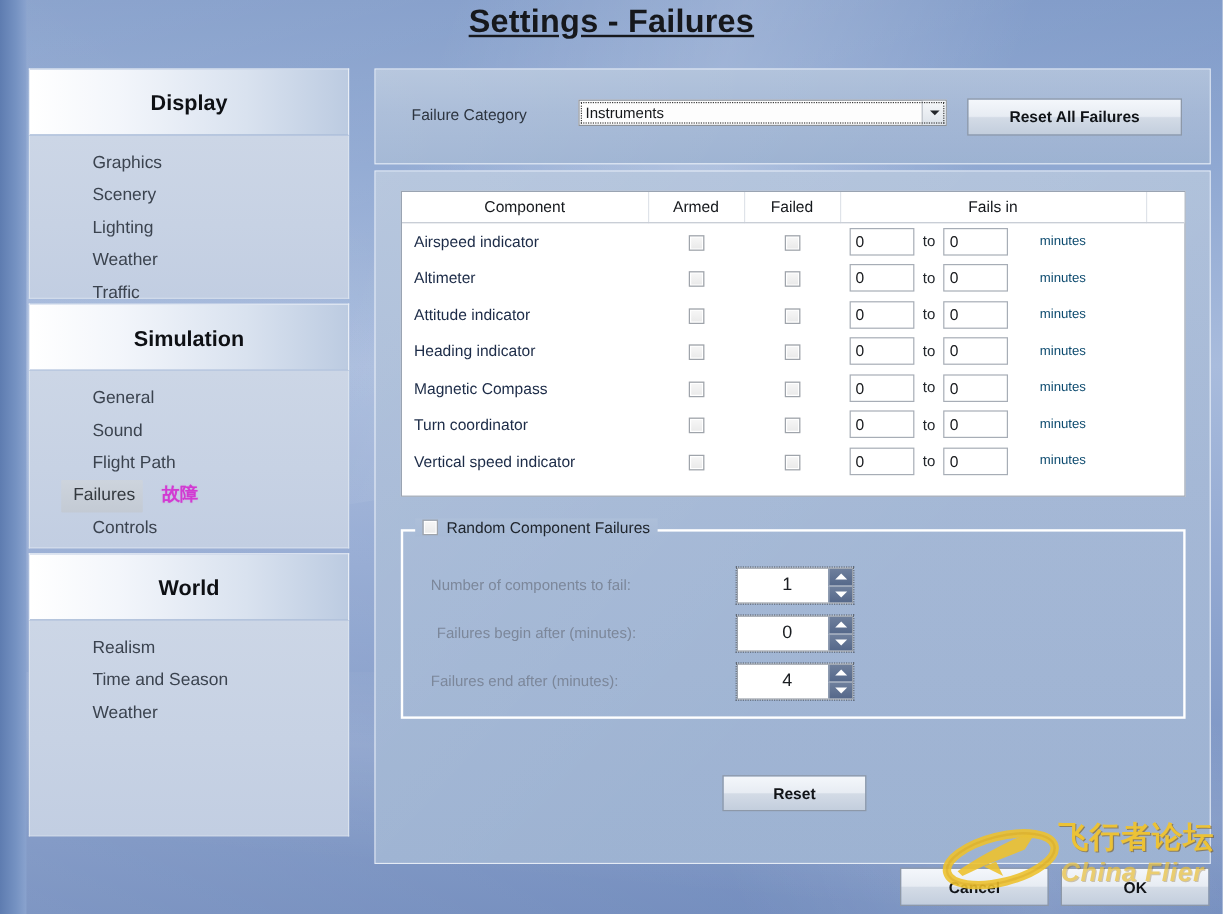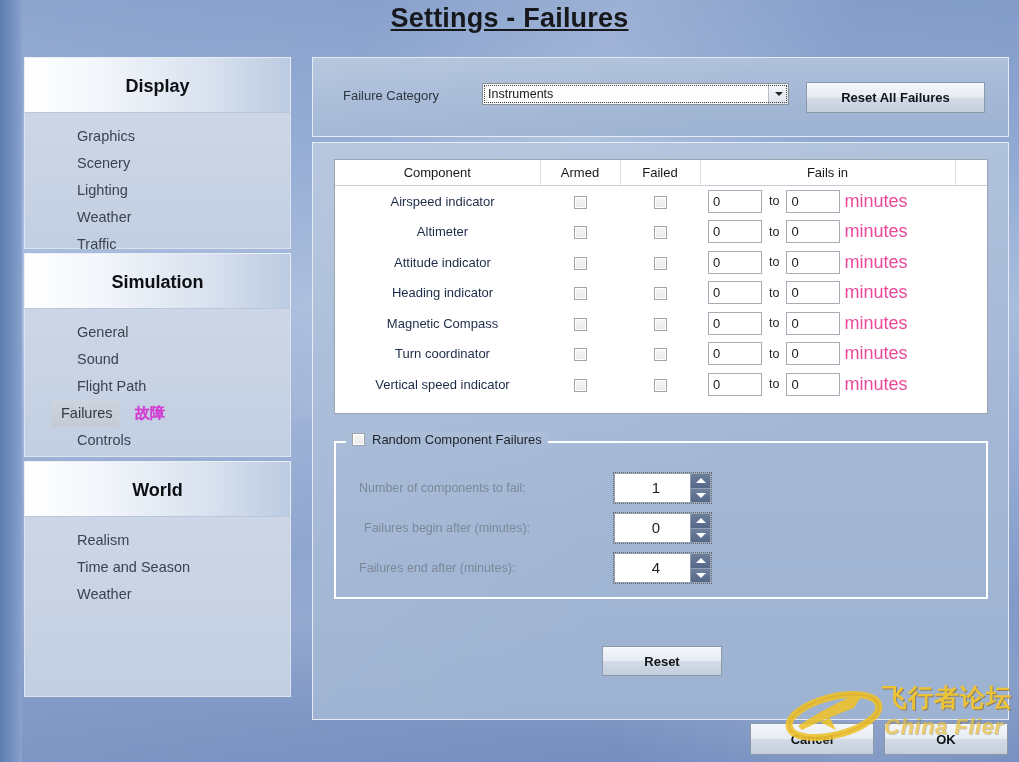--- a/index.html
+++ b/index.html
@@ -200,21 +200,21 @@
     text-align: center;
   }
   table.grid th:last-child { border-right: none; }
   table.grid td {
     font-size: 13px;
     color: #1c2b47;
     height: 30.5px;
     padding: 0;
     vertical-align: middle;
   }
-  .c-comp { width: 205px; padding-left: 10px !important; text-align: center; }
+  .c-comp { width: 205px; padding-left: 10px !important; }
   .c-armed { width: 80px; text-align: center; }
   .c-failed { width: 80px; text-align: center; }
   .c-fails { width: 255px; }
   .c-pad { width: 32px; }
 
   .cbox {
     display: inline-block;
     width: 13px; height: 13px;
     border: 1px solid #9fa4ab;
     background: linear-gradient(to bottom, #f7f7f7, #e9e9e9);
@@ -232,21 +232,21 @@
     width: 54px; height: 23px;
     border: 1px solid #a7adb6;
     background: #ffffff;
     box-sizing: border-box;
     font-size: 13px;
     color: #16181b;
     padding-left: 4px;
     line-height: 21px;
   }
   .to-lab { font-size: 12.5px; color: #22262b; margin: 0 7px; }
-  .min-lab { font-size: 18px; color: #ec4899; margin-left: 4px; }
+  .min-lab { font-size: 11px; color: #0c4a6e; margin-left: 26px; }
 
   
   .gbox {
     position: absolute;
     left: 21px; top: 298px;
     width: 654px; height: 158px;
     border: 2px solid #ffffff;
     box-sizing: border-box;
     text-align: center;
   }

